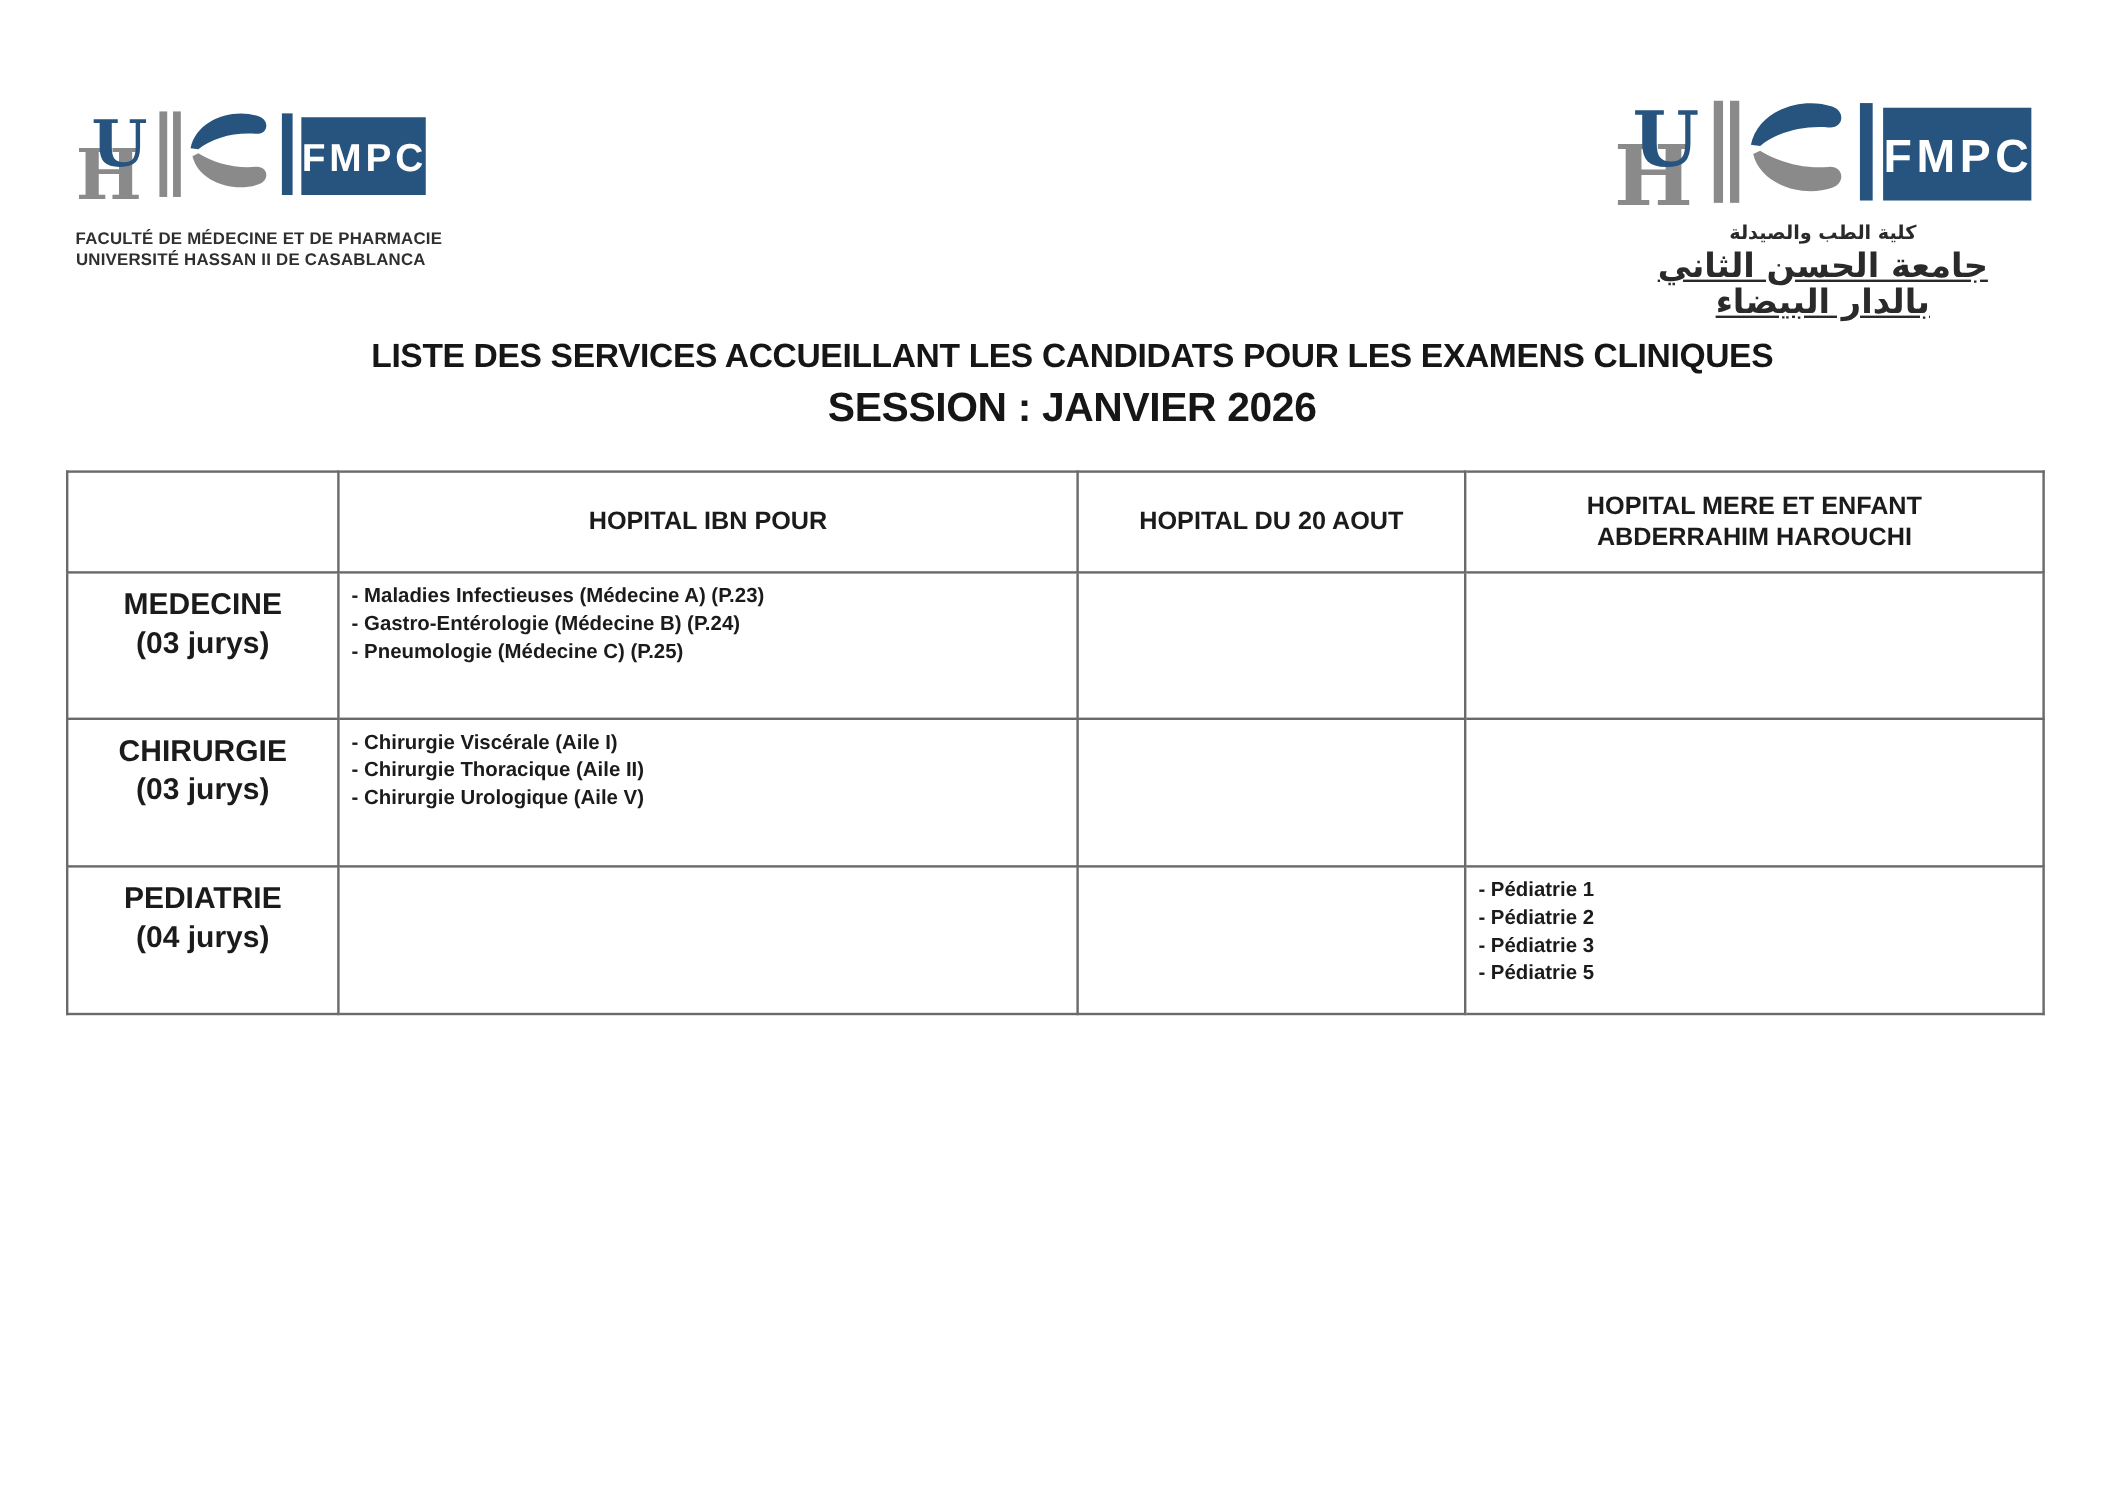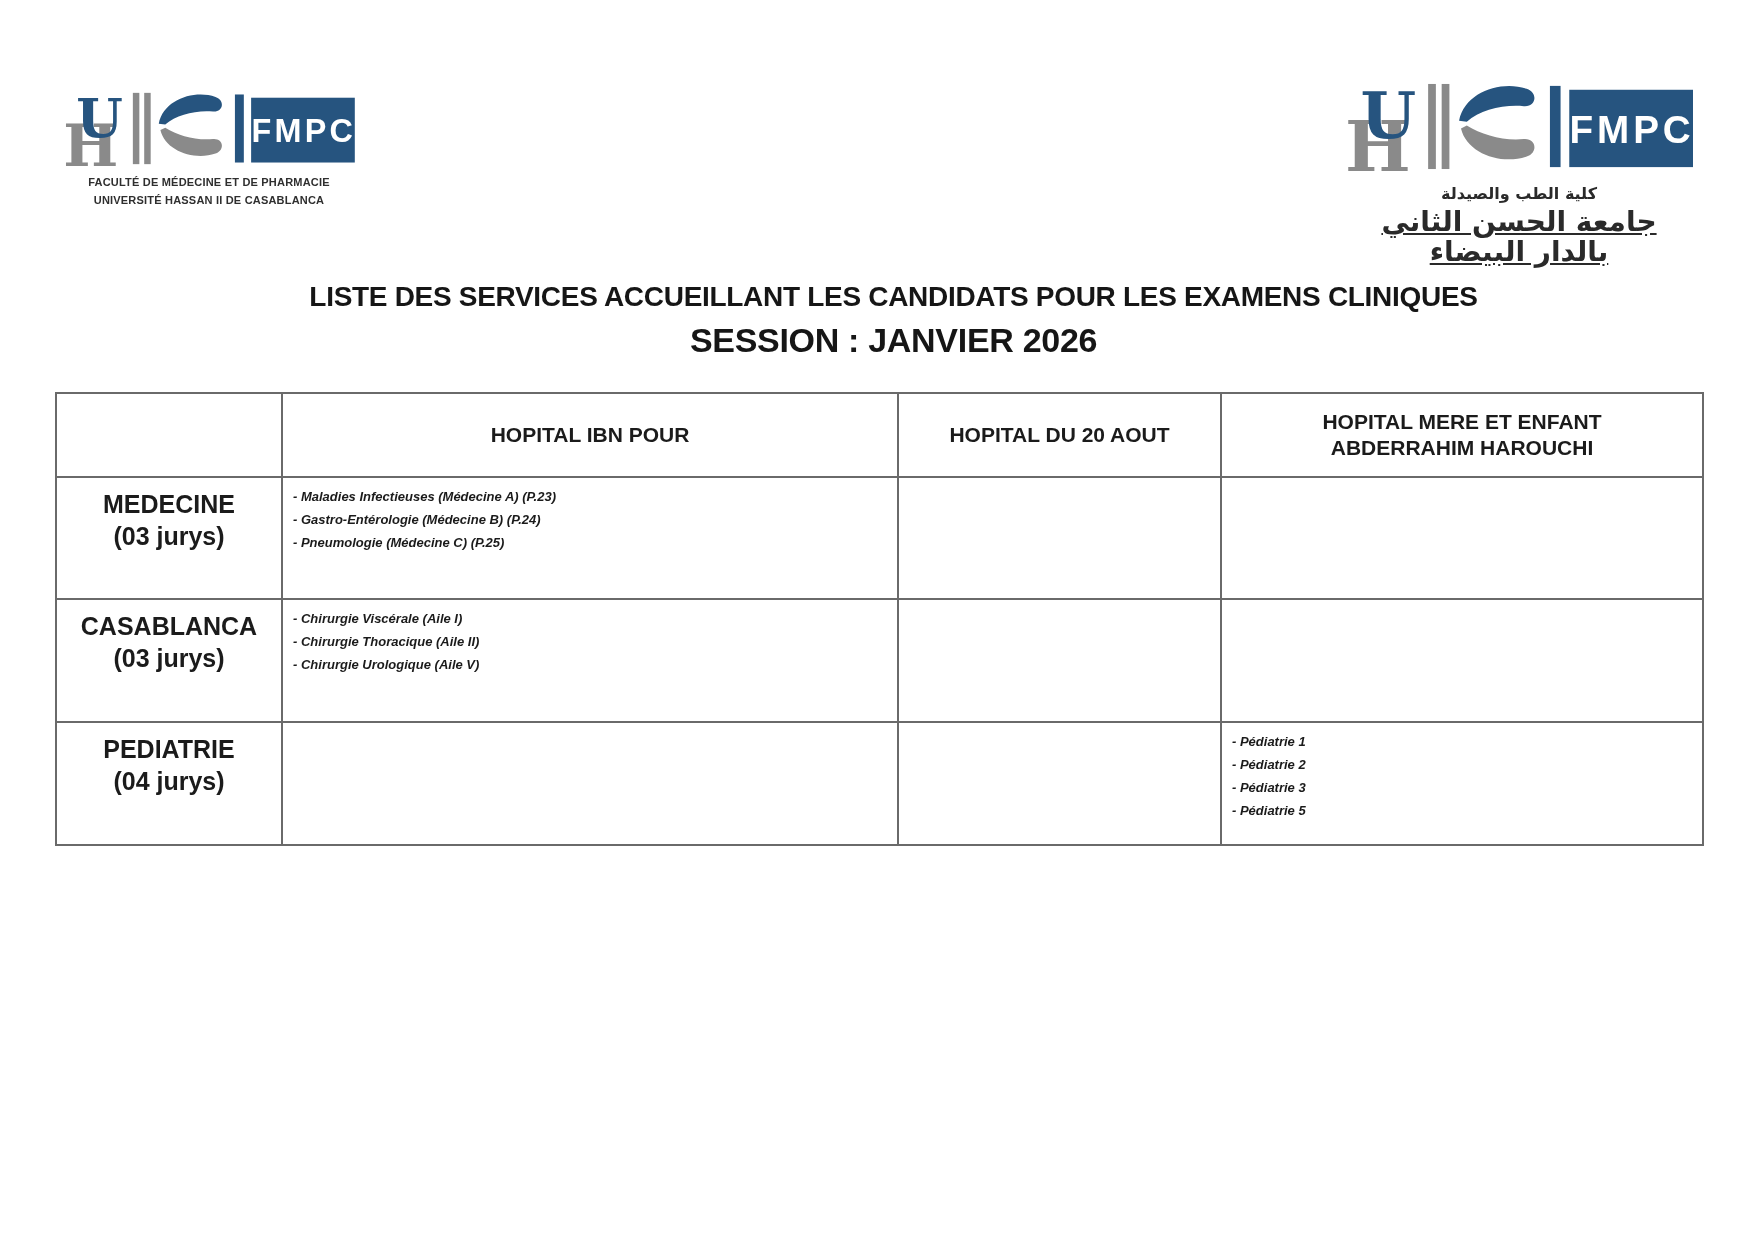--- a/index.html
+++ b/index.html
@@ -10,25 +10,25 @@
     font-family:"Liberation Sans","DejaVu Sans",sans-serif;
     color:#1b1b1b;
     overflow:hidden;
   }
   
   .logo{position:absolute;}
   .logo-left{left:63px;top:88px;width:292px;}
   .logo-right{left:1345px;top:78px;width:348px;}
   .logo svg{display:block;}
   .logo-caption{
-    margin-top:4px;
+    margin-top:20px;
     text-align:center;
     font-weight:bold;
     color:#2f2f2f;
-    font-size:11px;
+    font-size:14px;
     line-height:18px;
     letter-spacing:.2px;
     white-space:nowrap;
   }
   .logo-caption-ar{
     margin-top:6px;
     text-align:center;
     font-weight:bold;
     color:#2a2a2a;
     font-family:"DejaVu Sans",sans-serif;
@@ -71,22 +71,21 @@
     vertical-align:top;
     font-size:25px;
     line-height:32px;
     padding:10px 6px 4px 6px;
     border-radius:17px;
   }
   td.items{
     vertical-align:top;
     text-align:left;
     padding:7px 10px;
-    font-size:13px;
-    font-style:italic;
+    font-size:17px;
   }
   td.items-mid{vertical-align:middle;}
   .item-line{line-height:23px;white-space:nowrap;}
 </style>
 </head>
 <body>
 
 <div class="page">
 
   <div class="logo logo-left">
@@ -157,21 +156,21 @@
             <div class="item-line">- Maladies Infectieuses (Médecine A) (P.23)</div>
             <div class="item-line">- Gastro-Entérologie (Médecine B) (P.24)</div>
             <div class="item-line">- Pneumologie (Médecine C) (P.25)</div>
           </td>
         <td class="items"></td>
         <td class="items"></td>
       </tr>
 
       <tr style="height:123px">
         <td class="spec">
-          <div>CASABLANCA</div>
+          <div>CHIRURGIE</div>
           <div>(03 jurys)</div>
         </td>
         <td class="items">
             <div class="item-line">- Chirurgie Viscérale (Aile I)</div>
             <div class="item-line">- Chirurgie Thoracique (Aile II)</div>
             <div class="item-line">- Chirurgie Urologique (Aile V)</div>
           </td>
         <td class="items"></td>
         <td class="items"></td>
       </tr>

